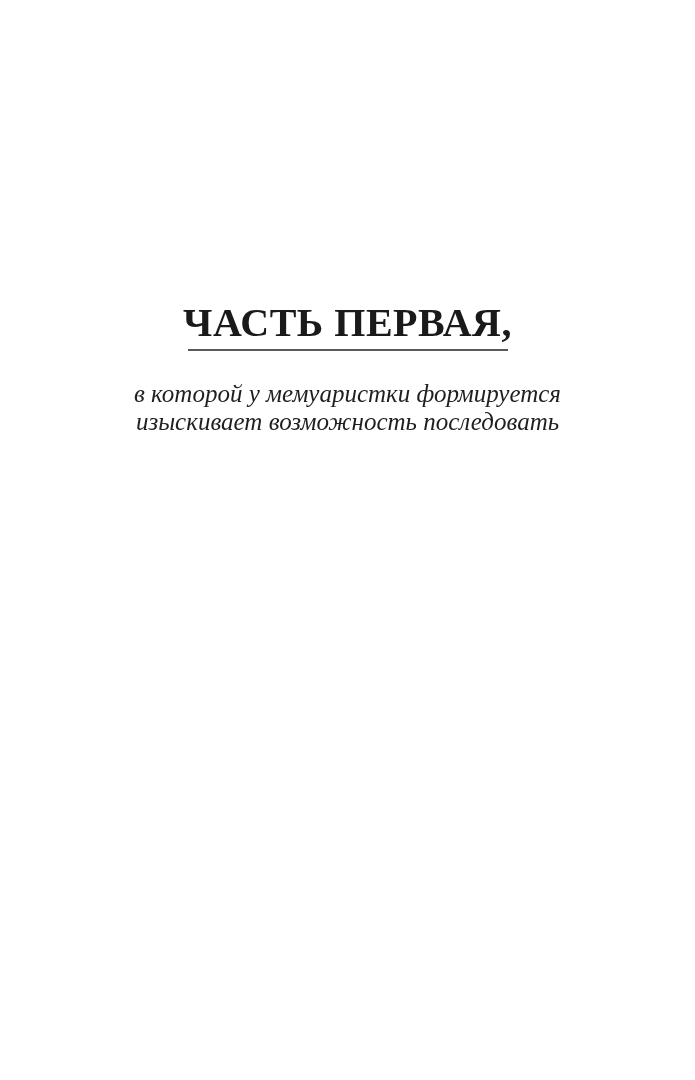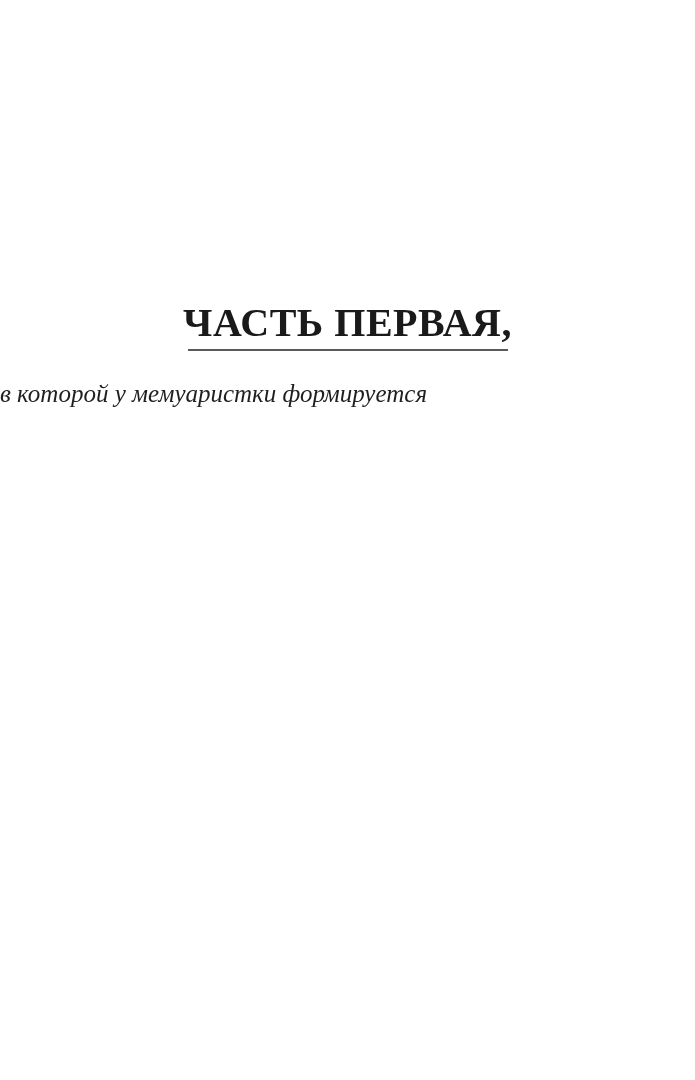--- a/index.html
+++ b/index.html
@@ -39,21 +39,21 @@
     height: 0;
     border: none;
     border-top: 2px solid var(--rule, #5a5a5a);
     margin: 0;
   }
   .chapter-subtitle {
     position: absolute;
     top: 372px;
     left: 0;
     width: 100%;
-    text-align: left;
+    text-align: center;
     font-family: "Liberation Serif", "DejaVu Serif", serif;
     font-style: italic;
     font-size: 25px;
     line-height: 28px;
     color: var(--subtitle-text, #1f1f1f);
   }
   .subtitle-line {
     white-space: nowrap;
   }
 </style>
@@ -61,15 +61,16 @@
 <body>
 
 <div class="page">
 
   <div class="chapter-heading">ЧАСТЬ ПЕРВАЯ,</div>
 
   <hr class="heading-rule">
 
   <div class="chapter-subtitle">
     <div class="subtitle-line">в которой у мемуаристки формируется</div>
+    <div class="subtitle-line">изыскивает возможность последовать</div>
   </div>
 
 </div>
 
 </body></html>

